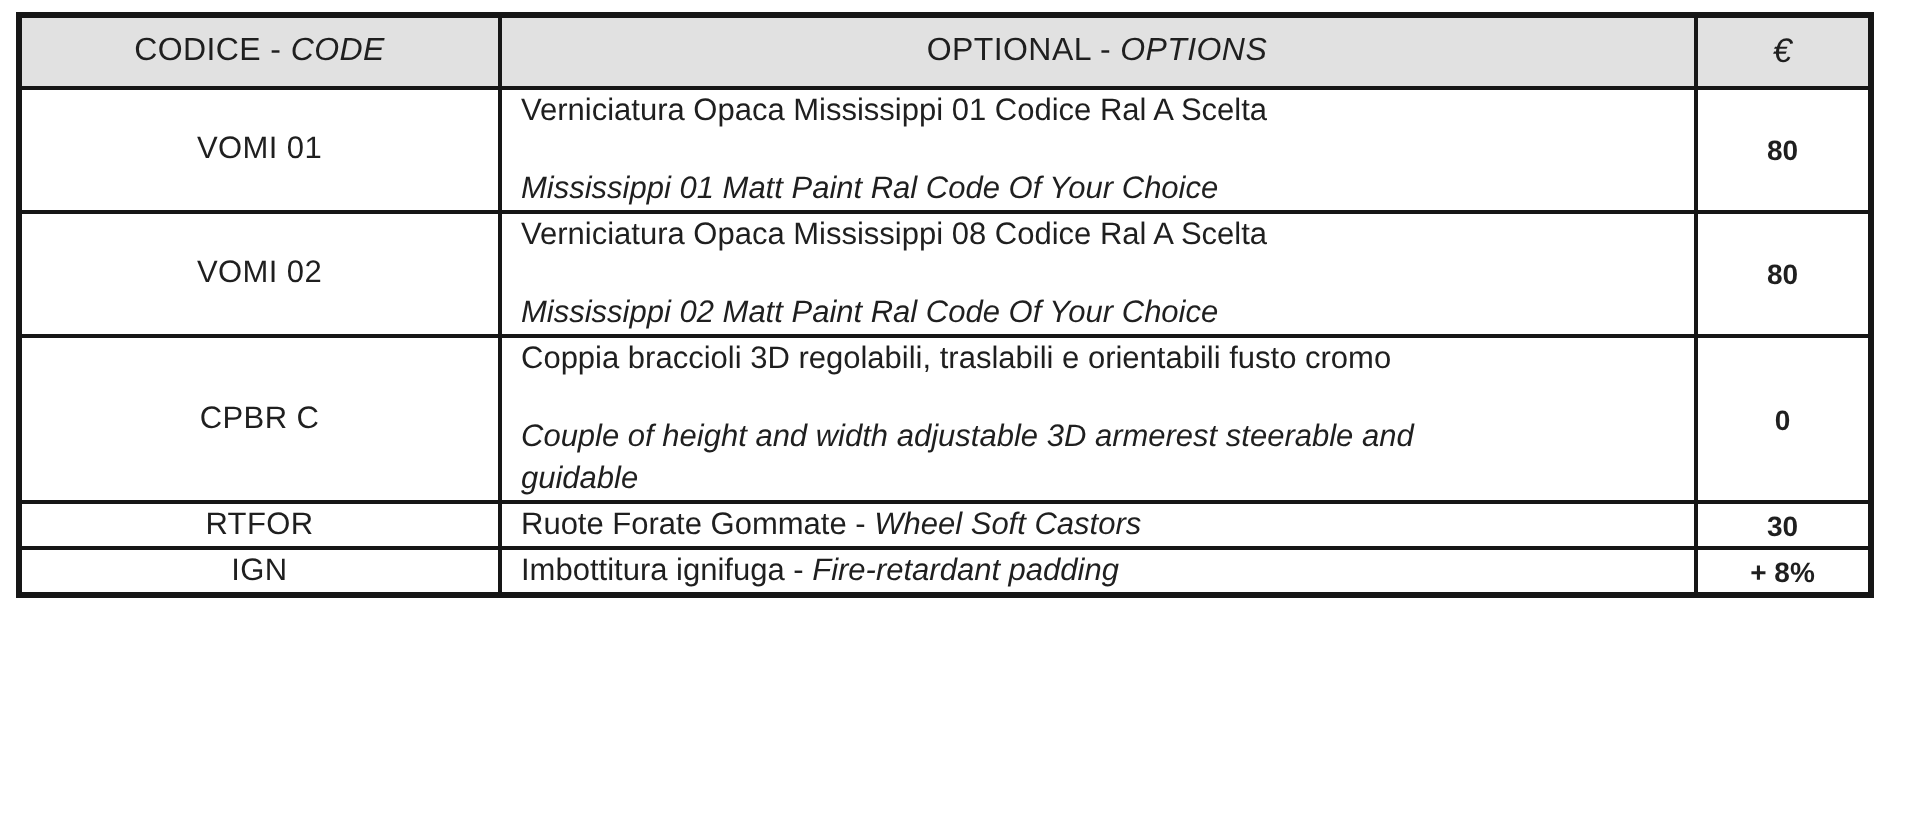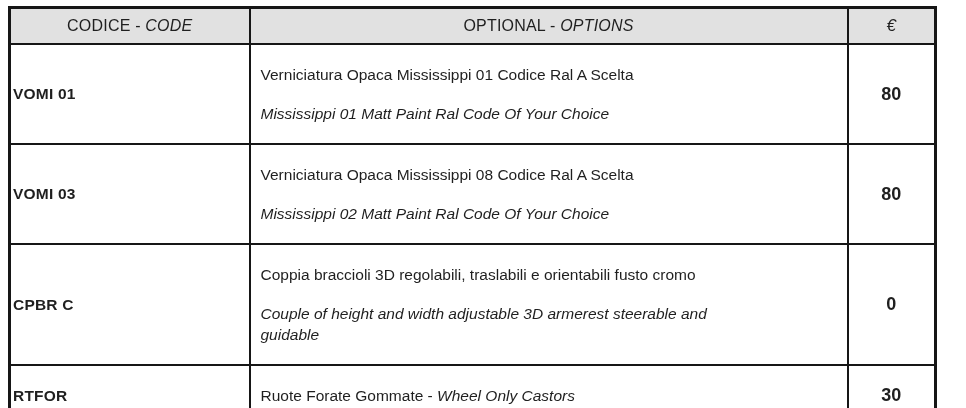--- a/index.html
+++ b/index.html
@@ -41,42 +41,43 @@
     letter-spacing: 0.2px;
     text-align: center;
     padding: 7px 4px;
   }
   th.col-price {
     font-style: italic;
     font-size: 17px;
   }
   .hdr-em { font-style: italic; }
   .cell-code {
-    font-weight: bold;
+    text-align: center;
+    font-weight: normal;
     font-size: 15.5px;
     letter-spacing: 0.2px;
     padding: 0 2px;
   }
   .cell-desc {
     font-size: 15.5px;
     line-height: 21px;
-    padding: 19px 10px;
+    padding: 0 10px;
     text-align: left;
   }
   .cell-desc .en {
     display: block;
     font-style: italic;
     white-space: pre-line;
     margin-top: 18px;
   }
   tr.inline .cell-desc .en { display: inline; }
   .cell-price {
     text-align: center;
     font-weight: bold;
-    font-size: 18px;
+    font-size: 14px;
     padding: 0 2px;
   }
 </style>
 </head>
 <body>
 
 <div class="page">
   <table class="options-table">
     <thead>
       <tr>
@@ -87,36 +88,43 @@
     </thead>
     <tbody>
         <tr>
     <td class="col-code cell-code">VOMI 01</td>
     <td class="col-desc cell-desc">
       <span class="it">Verniciatura Opaca Mississippi 01 Codice Ral A Scelta</span> <span class="en">Mississippi 01 Matt Paint Ral Code Of Your Choice</span>
     </td>
     <td class="col-price cell-price">80</td>
   </tr>
         <tr>
-    <td class="col-code cell-code">VOMI 03</td>
+    <td class="col-code cell-code">VOMI 02</td>
     <td class="col-desc cell-desc">
       <span class="it">Verniciatura Opaca Mississippi 08 Codice Ral A Scelta</span> <span class="en">Mississippi 02 Matt Paint Ral Code Of Your Choice</span>
     </td>
     <td class="col-price cell-price">80</td>
   </tr>
         <tr>
     <td class="col-code cell-code">CPBR C</td>
     <td class="col-desc cell-desc">
       <span class="it">Coppia braccioli 3D regolabili, traslabili e orientabili fusto cromo</span> <span class="en">Couple of height and width adjustable 3D armerest steerable and
 guidable</span>
     </td>
     <td class="col-price cell-price">0</td>
   </tr>
         <tr class="inline">
     <td class="col-code cell-code">RTFOR</td>
     <td class="col-desc cell-desc">
-      <span class="it">Ruote Forate Gommate -</span> <span class="en">Wheel Only Castors</span>
+      <span class="it">Ruote Forate Gommate -</span> <span class="en">Wheel Soft Castors</span>
     </td>
     <td class="col-price cell-price">30</td>
+  </tr>
+        <tr class="inline">
+    <td class="col-code cell-code">IGN</td>
+    <td class="col-desc cell-desc">
+      <span class="it">Imbottitura ignifuga -</span> <span class="en">Fire-retardant padding</span>
+    </td>
+    <td class="col-price cell-price">+ 8%</td>
   </tr>
       </tbody>
   </table>
 </div>
 
 </body></html>

